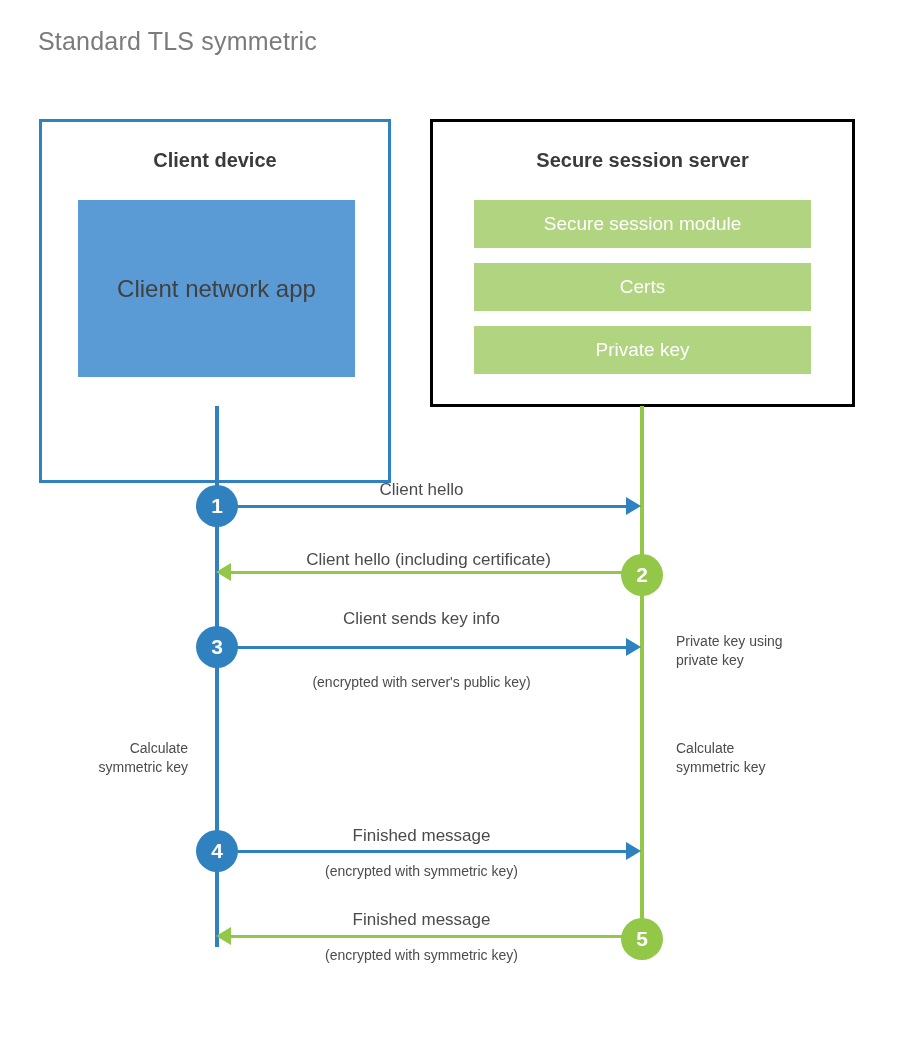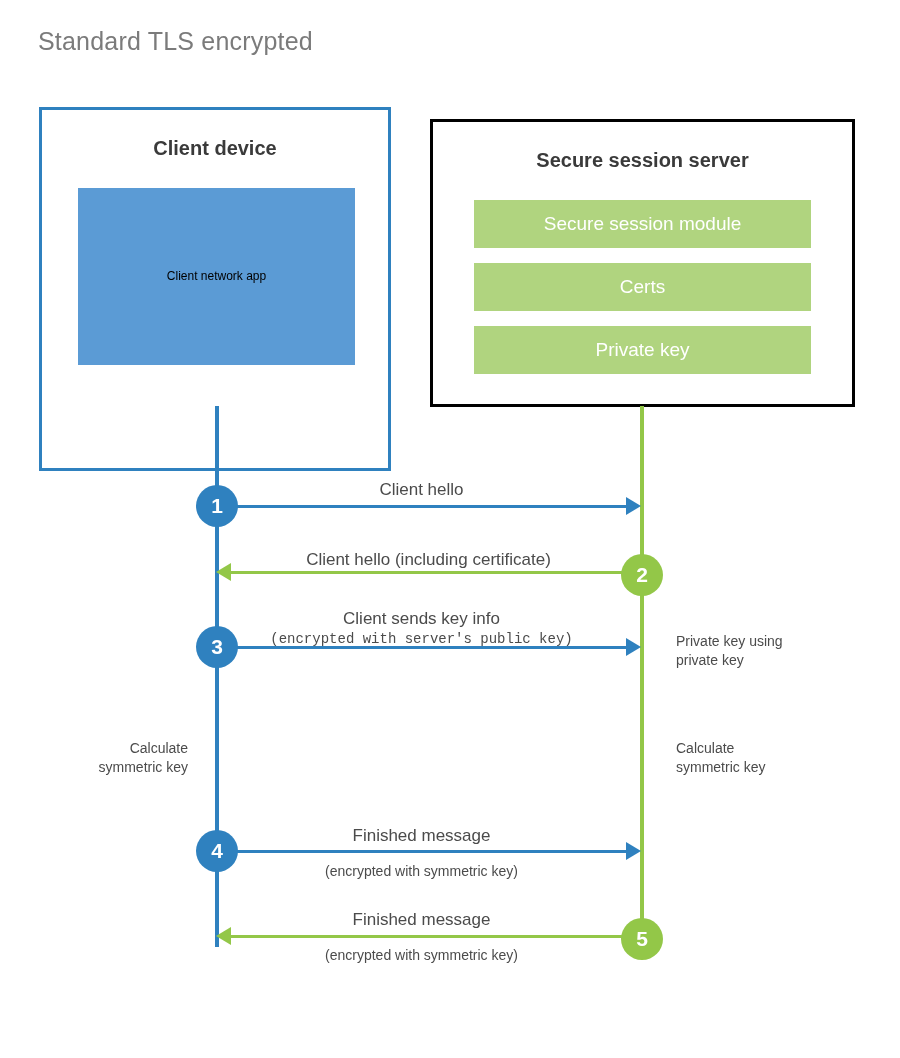--- a/index.html
+++ b/index.html
@@ -27,21 +27,21 @@
   }
 
   
   .participant-box {
     position: absolute;
     background: #ffffff;
     box-sizing: border-box;
   }
   #client-device-box {
     left: 39px;
-    top: 107px;
+    top: 119px;
     width: 352px;
     height: 364px;
     border: 3px solid #2f81bf;
   }
   #server-box {
     left: 430px;
     top: 119px;
     width: 425px;
     height: 288px;
     border: 3px solid #000000;
@@ -58,22 +58,22 @@
   }
 
   
   #client-app-block {
     position: absolute;
     left: 36px;
     top: 78px;
     width: 277px;
     height: 177px;
     background: #5b9bd5;
-    color: #000000;
-    font-size: 12px;
+    color: #404040;
+    font-size: 24px;
     line-height: 1.32;
     display: flex;
     align-items: center;
     justify-content: center;
   }
 
   
   .server-bar {
     position: absolute;
     left: 41px;
@@ -165,21 +165,21 @@
     font-size: 14px;
     color: #4b4b4b;
     line-height: 1.35;
   }
   .side-note.align-right { text-align: right; }
   .side-note.align-left  { text-align: left; }
 </style>
 </head>
 <body>
 
-<div id="diagram-title">Standard TLS encrypted</div>
+<div id="diagram-title">Standard TLS symmetric</div>
 
 <div class="participant-box" id="client-device-box">
   <div class="participant-title">Client device</div>
   <div id="client-app-block">Client network app</div>
 </div>
 
 <div class="participant-box" id="server-box">
   <div class="participant-title">Secure session server</div>
   <div class="server-bar" id="server-bar-0">Secure session module</div>
   <div class="server-bar" id="server-bar-1">Certs</div>
@@ -195,21 +195,21 @@
 <div class="step-circle blue" style="left:196px; top:485px;">1</div>
 
 <div class="msg-line green" style="left:230px; top:571px; width:410px;"></div>
 <div class="arrowhead left green" style="left:216px; top:563px;"></div>
 <div class="msg-label" style="left:217px; top:550px; width:423px;">Client hello (including certificate)</div>
 <div class="step-circle green" style="left:621px; top:554px;">2</div>
 
 <div class="msg-line blue" style="left:217px; top:646px; width:409px;"></div>
 <div class="arrowhead right blue" style="left:626px; top:638px;"></div>
 <div class="msg-label" style="left:217px; top:597px; width:409px;margin-top:12px;">Client sends key info</div>
-<div class="msg-sublabel" style="left:217px; top:631px; width:409px;font-family:Liberation Mono, monospace;">(encrypted with server's public key)</div>
+<div class="msg-sublabel" style="left:217px; top:674px; width:409px;">(encrypted with server's public key)</div>
 <div class="step-circle blue" style="left:196px; top:626px;">3</div>
 
 <div class="side-note align-left" style="left:676px; top:632px; width:190px;">
   <div>Private key using</div>
   <div>private key</div>
 </div>
 
 <div class="side-note align-right" style="left:20px; top:739px; width:168px;">
   <div>Calculate</div>
   <div>symmetric key</div>

